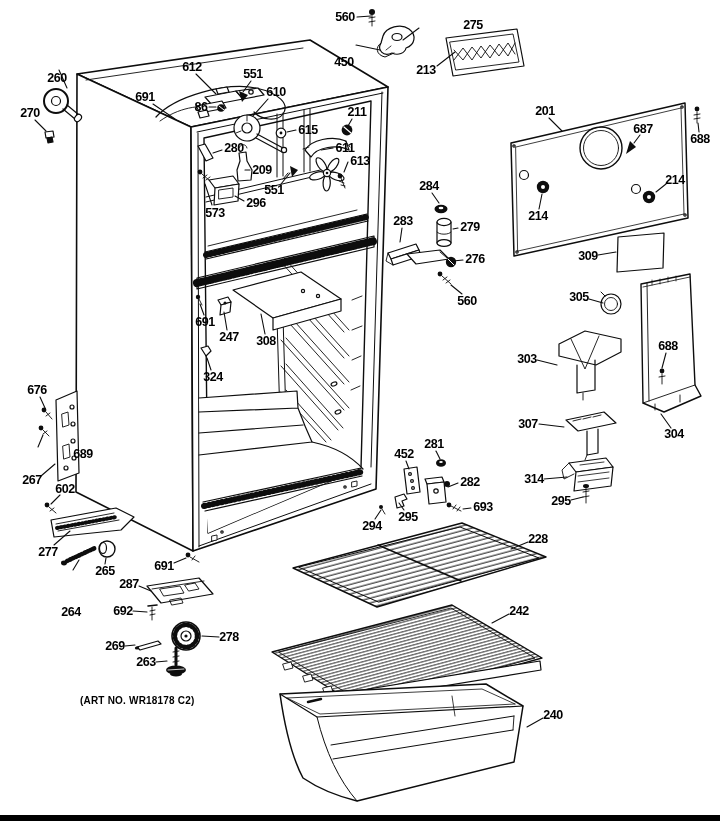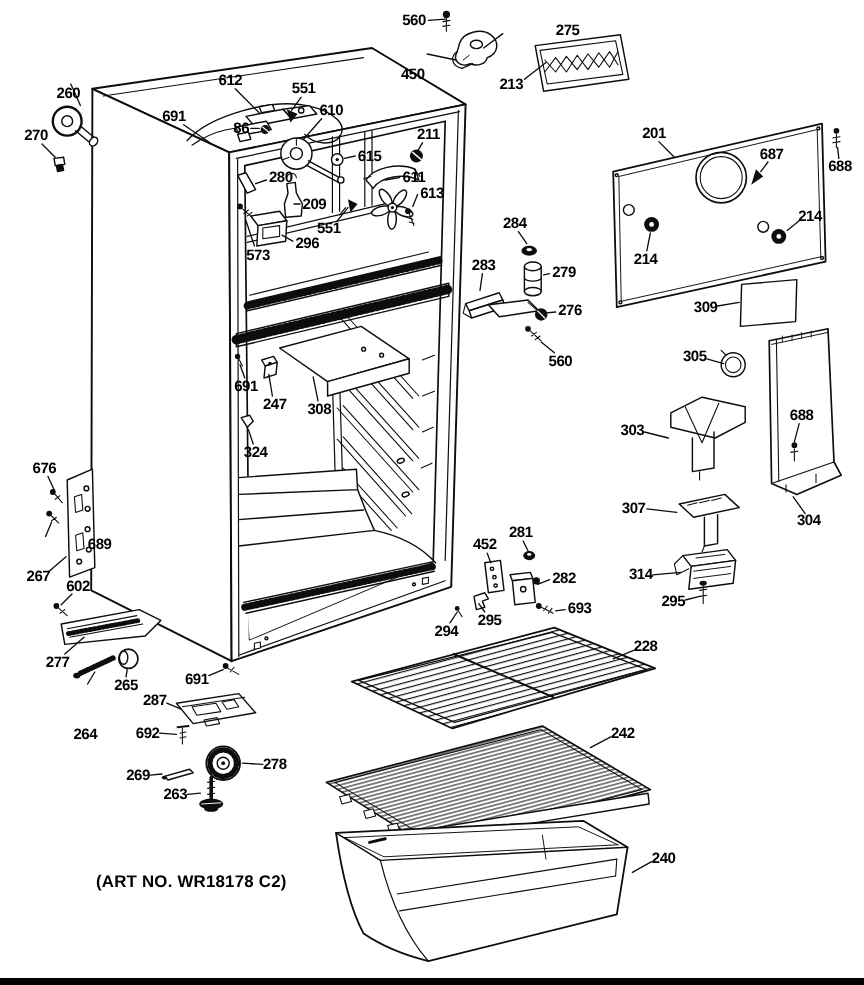--- a/index.html
+++ b/index.html
@@ -3,21 +3,21 @@
 <meta charset="utf-8">
 <style>
   html,body{margin:0;padding:0}
   body{width:720px;height:821px;background:#fff;position:relative;overflow:hidden;
        font-family:"Liberation Sans",sans-serif}
   #stage{position:absolute;left:0;top:0;width:720px;height:821px}
   #diagram-svg{position:absolute;left:0;top:0}
   #labels{position:absolute;left:0;top:0;width:100%;height:100%;pointer-events:none}
   .part-label{position:absolute;transform:translate(-50%,-50%);font-weight:bold;
       font-size:12.5px;letter-spacing:-0.4px;color:#000;white-space:nowrap;line-height:1}
-  #artno{position:absolute;left:80px;top:726px;font-size:14px;font-weight:bold;
+  #artno{position:absolute;left:80px;top:695px;font-size:10px;font-weight:bold;
       letter-spacing:.2px;color:#000}
   #bottombar{position:absolute;left:0;top:815px;width:720px;height:6px;background:#000}
   .leader{stroke:#0d0d0d;stroke-width:1.1}
 </style>
 </head>
 <body>
 
 <div id="stage">
 
 <svg id="diagram-svg" width="720" height="821" viewBox="0 0 720 821">

